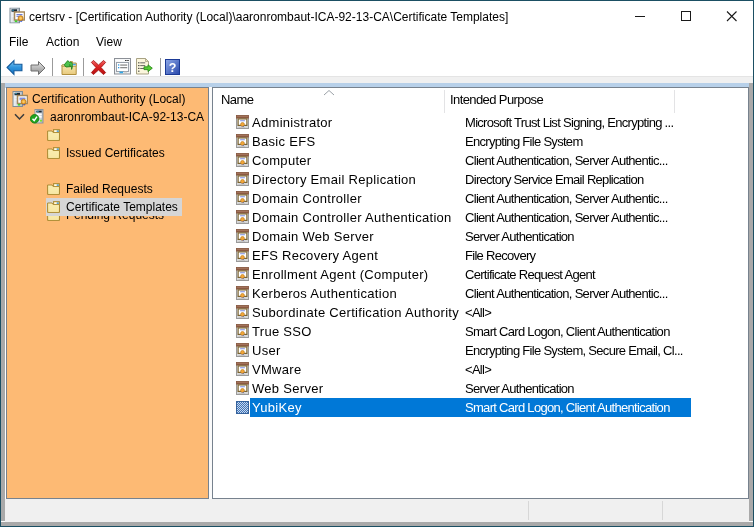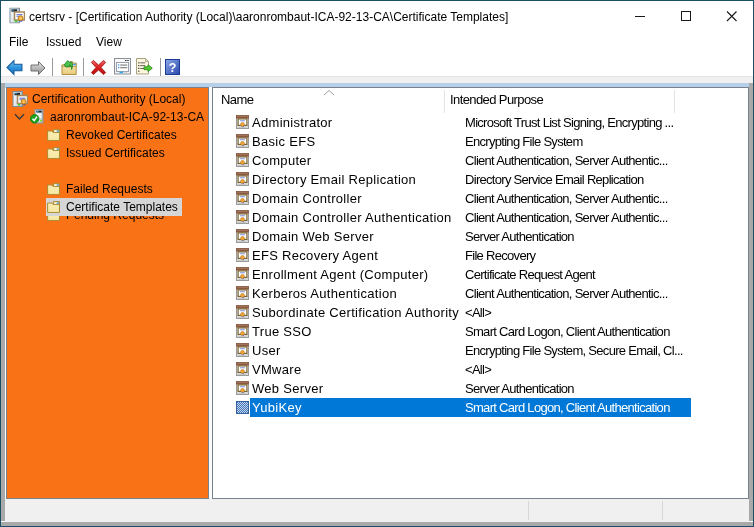--- a/index.html
+++ b/index.html
@@ -25,21 +25,21 @@
   #strip1 { position:absolute; left:0; top:75px; width:752px; height:8px; background:#f0f0f0; border-top:1px solid #e4e4e4;}
   #strip2 { position:absolute; left:4px; top:82px; width:744px; height:5px; background:#b7d0e9; }
 
   
   #band-l { position:absolute; left:0; top:82px; width:4px; height:438px; background:#a9a9a9; }
   #band-r { position:absolute; left:748px; top:82px; width:4px; height:438px; background:#a9a9a9; }
   #band-b { position:absolute; left:0; top:520px; width:752px; height:5px; background:#a9a9a9; border-top:1px solid #fbfbfb; }
   #midgap { position:absolute; left:208px; top:86px; width:3px; height:412px; background:#fafafa; }
 
   
-  #tpane { position:absolute; left:5px; top:86px; width:203px; height:412px; background:#f97316; border:1px solid #77828e; }
+  #tpane { position:absolute; left:5px; top:86px; width:203px; height:412px; background:#fdba74; border:1px solid #77828e; }
   #lpane { font-size:13px; position:absolute; left:211px; top:86px; width:537px; height:412px; background:#fff; border:1px solid #77828e; }
 
   
   .trow { position:absolute; height:18px; line-height:18px; white-space:nowrap; }
   .trow .lbl { position:absolute; top:0; }
 
   
   #hdr-name { position:absolute; left:8px; top:4px; letter-spacing:-0.6px; }
   #hdr-purp { position:absolute; left:237px; top:4px; letter-spacing:-0.6px; }
   .hsep { position:absolute; top:2px; width:1px; height:23px; background:#e3e3e5; }
@@ -130,21 +130,21 @@
     <span class="capbtn" style="left:662px;"><svg width="46" height="30">
           <rect x="18.5" y="10.5" width="9" height="9" fill="none" stroke="#1a1a1a" stroke-width="1"></rect>
         </svg></span>
     <span class="capbtn" style="left:708px;"><svg width="46" height="30">
           <path d="M18 10.5 L27.5 20 M27.5 10.5 L18 20" stroke="#1a1a1a" stroke-width="1.1" fill="none"></path>
         </svg></span>
   </div>
 
   <div id="menubar">
     <span class="mi" style="left:8px;">File</span>
-    <span class="mi" style="left:45px;">Issued</span>
+    <span class="mi" style="left:45px;">Action</span>
     <span class="mi" style="left:95px;">View</span>
     <span class="mi" style="left:134px;margin-top:32px;">Help</span>
   </div>
 
   <div id="toolbar">
 
     <svg class="abs" style="left:5px;top:11px;" width="17" height="17" viewBox="0 0 16 16">
       <defs>
           <linearGradient id="bga" x1="0" y1="0" x2="0" y2="1">
         <stop offset="0" stop-color="#7ec8f2"></stop>
@@ -259,21 +259,20 @@
         <rect x="10" y="10.8" width="2" height="1.8" fill="#7ae030"></rect>
         <circle cx="4.6" cy="9.8" r="4.3" fill="#1fa31f" stroke="#0e7a0e" stroke-width="0.8"></circle>
         <path d="M2.5 9.8 L4.2 11.6 L7 7.6" fill="none" stroke="#fff" stroke-width="1.5"></path>
       </svg>
       <span class="lbl" style="left:43px;">aaronrombaut-ICA-92-13-CA</span>
     </div>
     <div class="trow" style="left:0;top:38px;width:203px;">
       <svg class="abs f" style="left:40px;top:3px;" width="13" height="12" viewBox="0 0 13 12">
           <use href="#folderico"></use>
         </svg>
-      <span class="lbl" style="left:59px;">Revoked Certificates</span>
     </div>
     <div class="trow" style="left:0;top:56px;width:203px;">
       <svg class="abs f" style="left:40px;top:3px;" width="13" height="12" viewBox="0 0 13 12">
           <use href="#folderico"></use>
         </svg>
       <span class="lbl" style="left:59px;">Issued Certificates</span>
     </div>
     <div class="trow" style="left:0;top:74px;width:203px;margin-top:44px;">
       <svg class="abs f" style="left:40px;top:3px;" width="13" height="12" viewBox="0 0 13 12">
           <use href="#folderico"></use>

